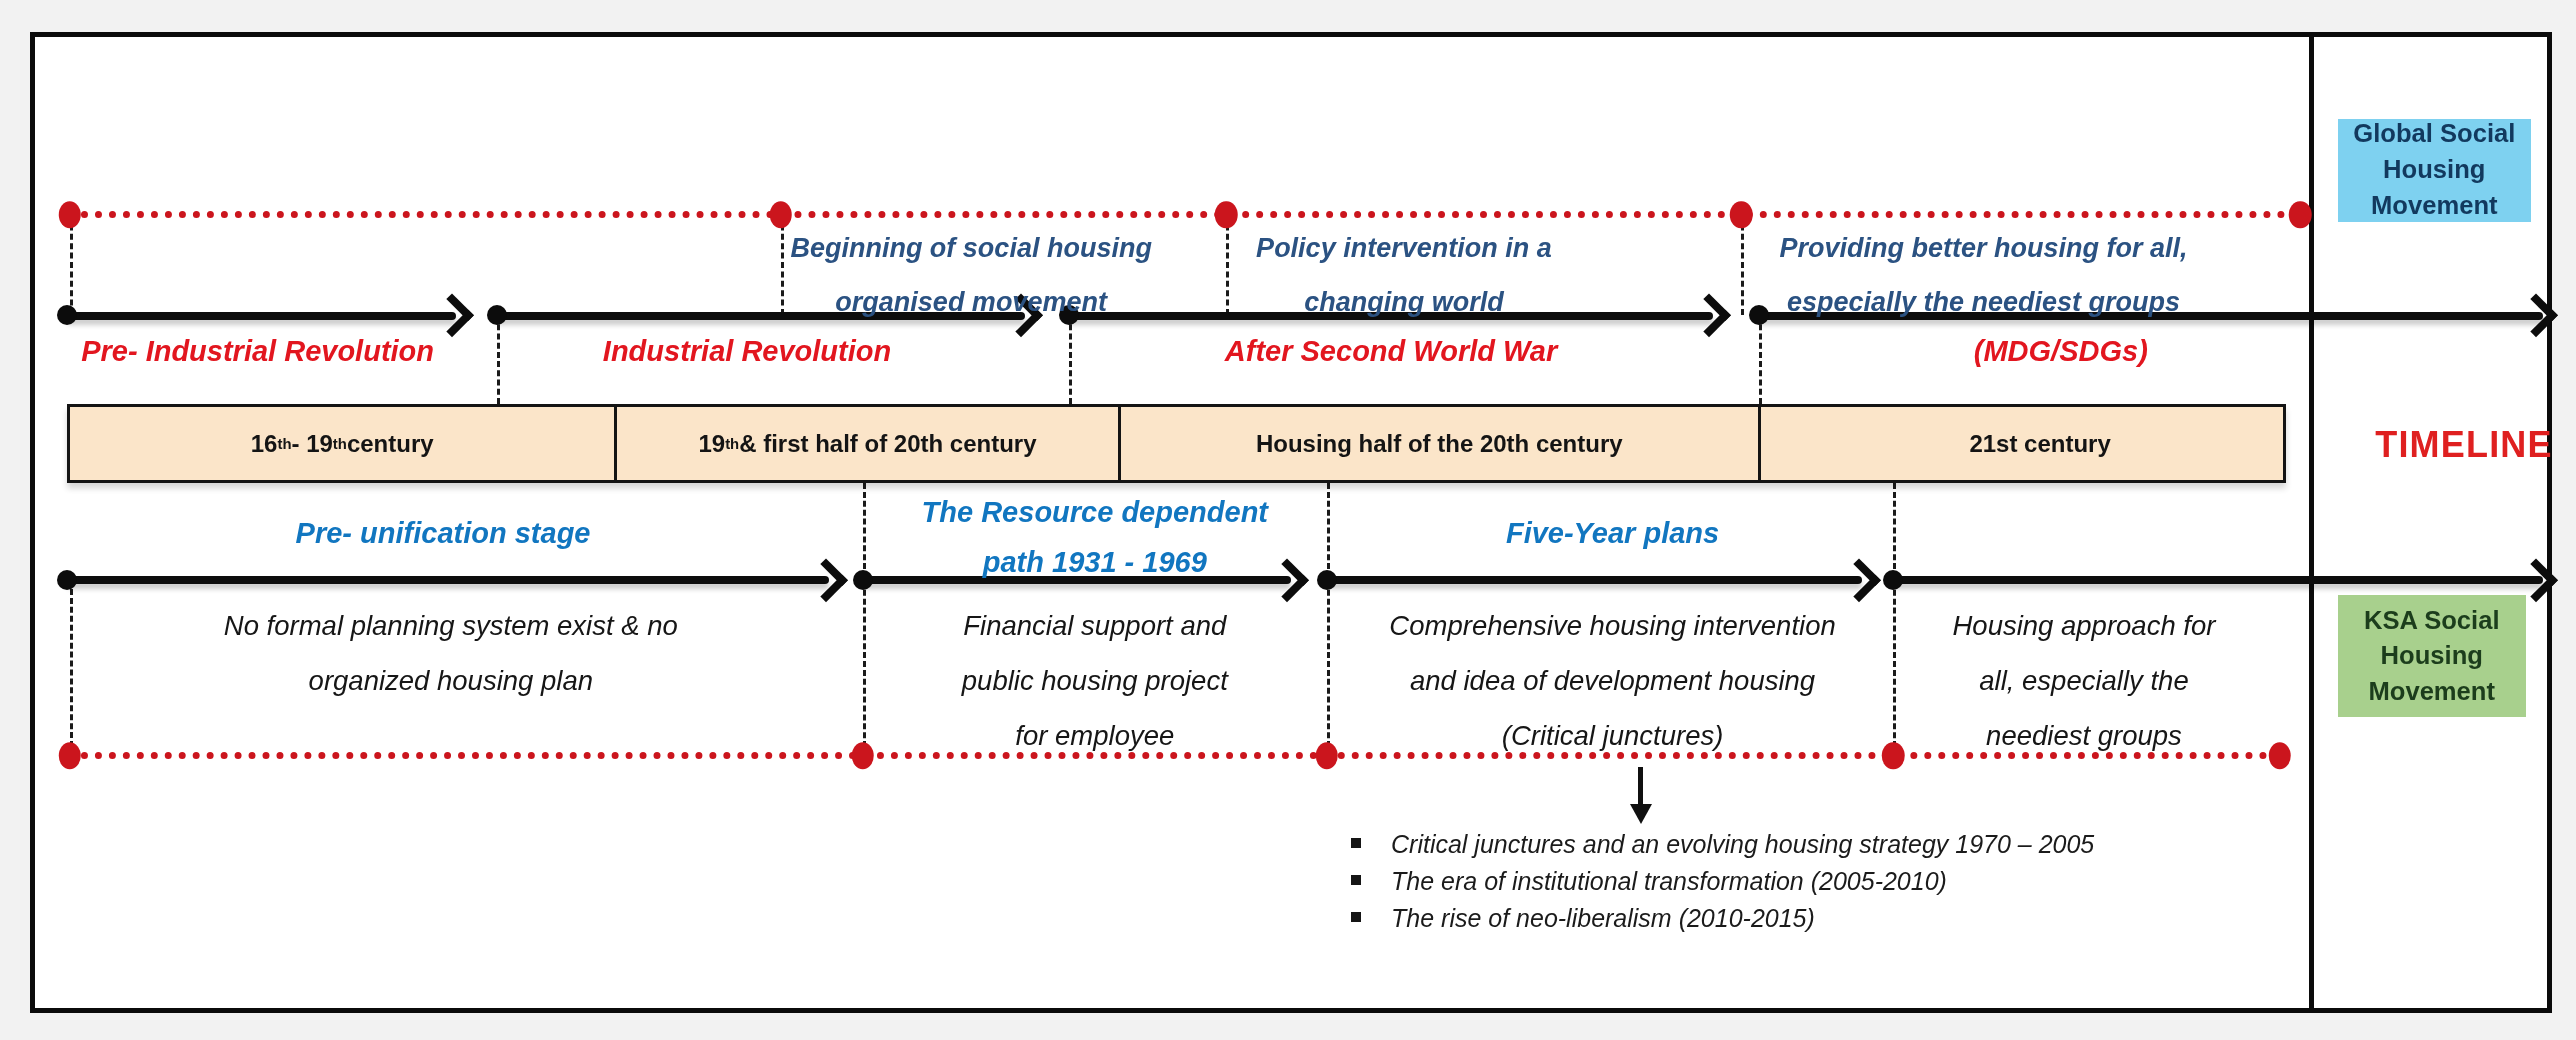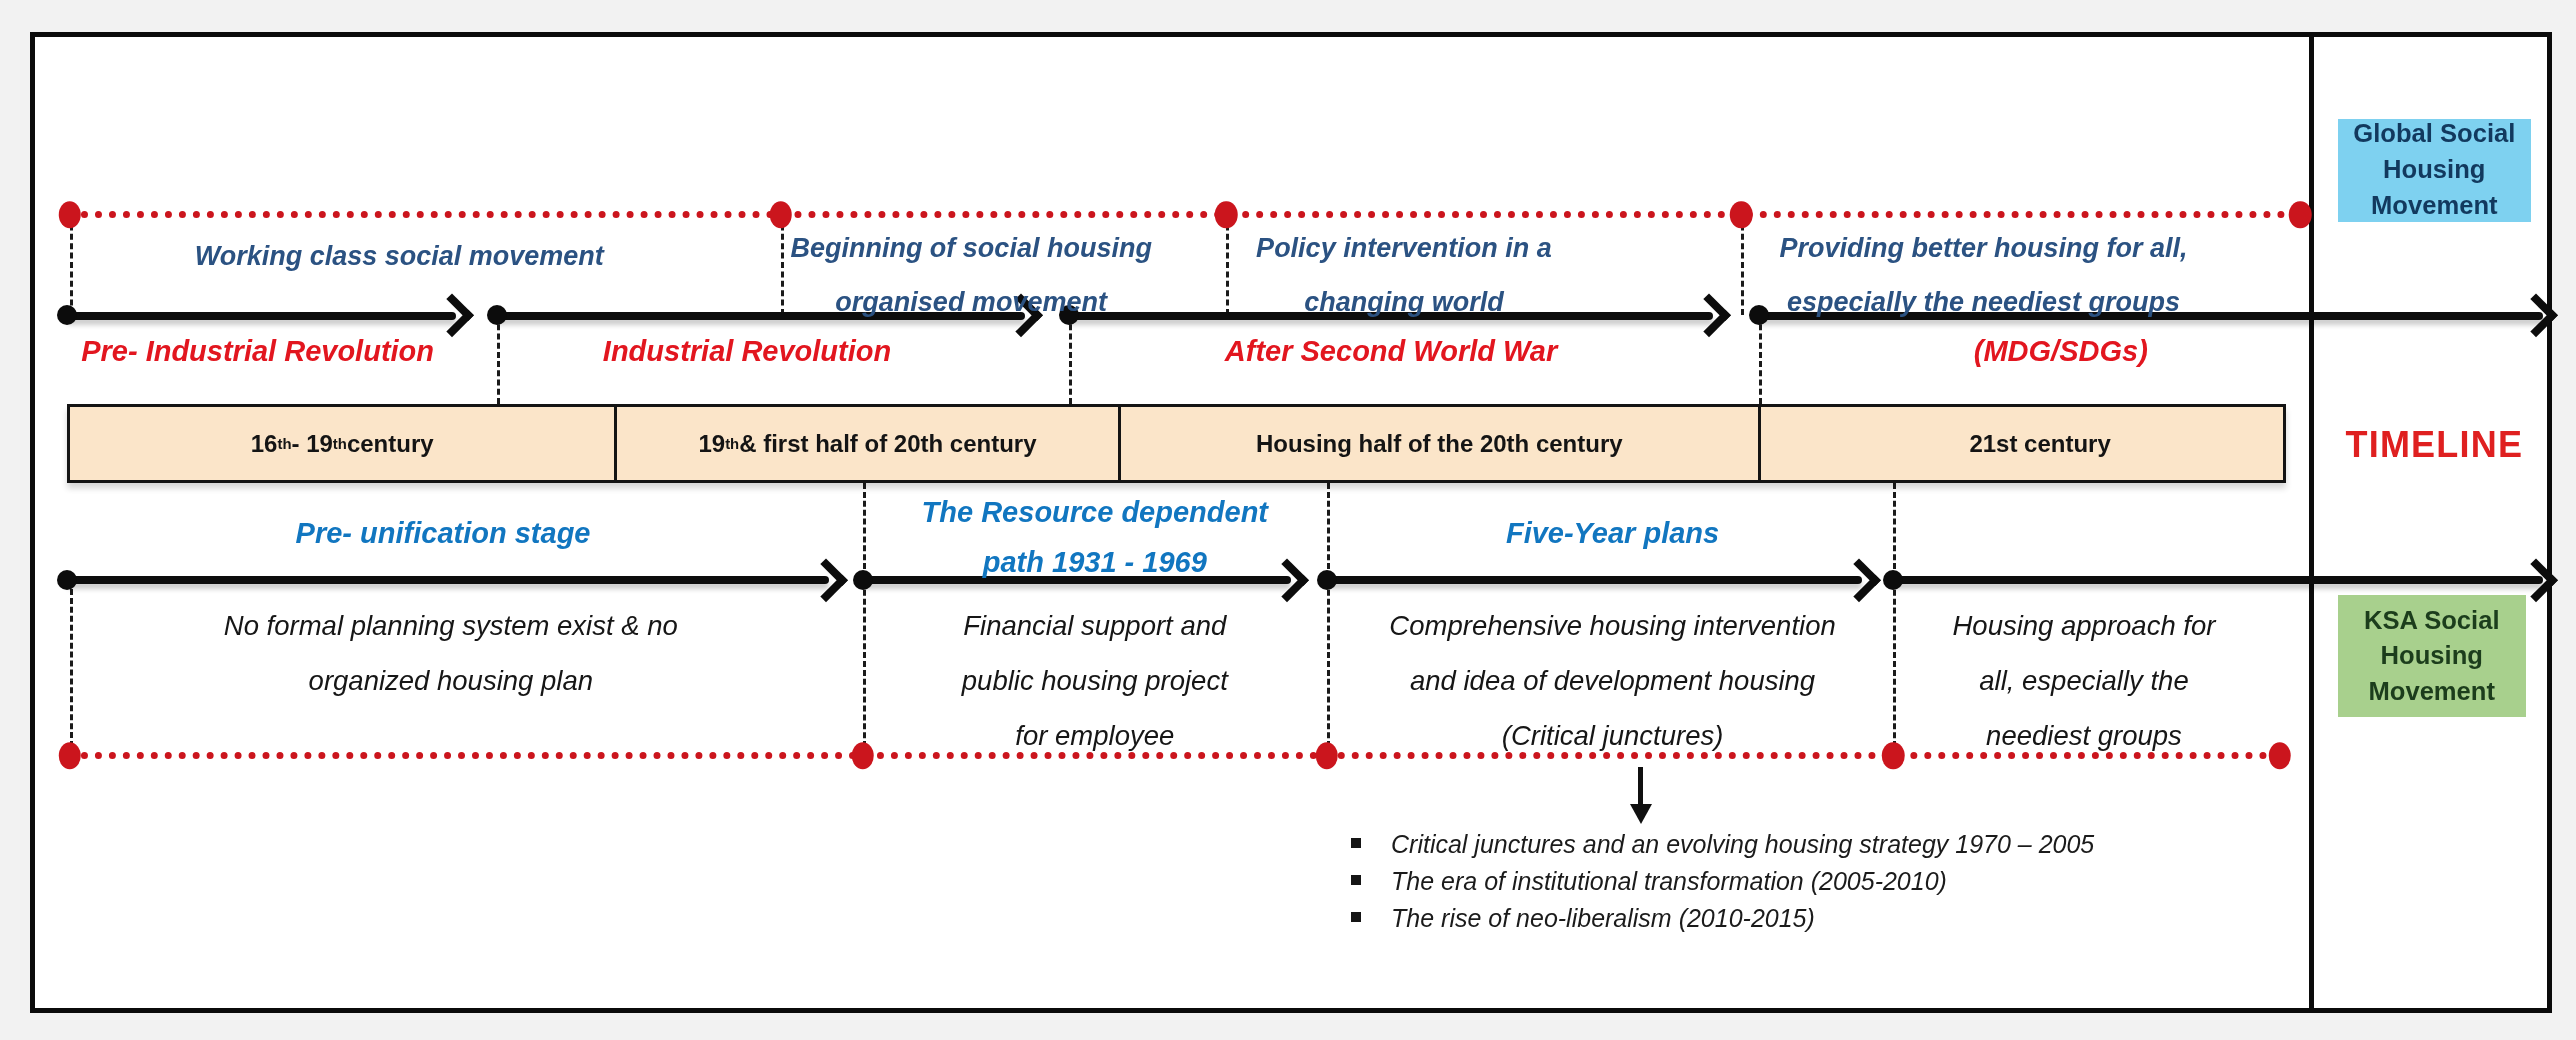--- a/index.html
+++ b/index.html
@@ -38,21 +38,21 @@
        box-shadow:0 5.6px 6.2px rgba(0,0,0,.16);z-index:3;}
   .cell{display:flex;align-items:center;justify-content:center;
         font:700 24px/1 "Liberation Sans",sans-serif;color:#141414;border-right:3.1px solid #141414;}
   .cell:last-child{border-right:none;}
   .cell sup{font-size:62%;vertical-align:super;line-height:0;}
 
   
   .side-box{position:absolute;display:flex;align-items:center;justify-content:center;
         text-align:center;white-space:pre-line;z-index:3;
         font:700 25.6px/1.4 "Liberation Sans",sans-serif;}
-  .timeline-word{position:absolute;left:89.9%;width:9.2%;top:41.0%;text-align:center;
+  .timeline-word{position:absolute;left:89.9%;width:9.2%;top:41.0%;text-align:right;
         font:800 36px/1 "Liberation Sans",sans-serif;letter-spacing:1.2px;
         color:var(--timeline_red,#df2020);z-index:3;}
 
   
   .stem{position:absolute;left:calc(63.7% - 2.5px);top:73.7%;height:3.5%;width:5px;background:#101010;z-index:5;}
   .tri-down{position:absolute;left:calc(63.7% - 11.2px);top:77.2%;width:0;height:0;
         border-left:11.2px solid transparent;border-right:11.2px solid transparent;
         border-top:20px solid #101010;z-index:5;}
   .note{position:absolute;white-space:nowrap;left:54.0%;
         font:italic 500 25px/1 "Liberation Sans",sans-serif;color:#1b1b1b;z-index:7;}
@@ -90,21 +90,20 @@
 
   <div class="mdot" style="left:2.6%;top:30.3%;"></div>
   <div class="mdot" style="left:19.3%;top:30.3%;"></div>
   <div class="mdot" style="left:41.5%;top:30.3%;"></div>
   <div class="mdot" style="left:68.3%;top:30.3%;"></div>
 
   <div class="vdash" style="left:19.3%;top:30.3%;height:8.55%;"></div>
   <div class="vdash" style="left:41.5%;top:30.3%;height:8.55%;"></div>
   <div class="vdash" style="left:68.3%;top:30.3%;height:8.55%;"></div>
 
-  <div class="navy" style="left:15.5%;top:22.0%;">Working class social movement</div>
   <div class="navy" style="left:37.7%;top:21.2%;">Beginning of social housing
 organised movement</div>
   <div class="navy" style="left:54.5%;top:21.2%;">Policy intervention in a
 changing world</div>
   <div class="navy" style="left:77.0%;top:21.2%;">Providing better housing for all,
 especially the neediest groups</div>
 
   <div class="red-label" style="left:10.0%;">Pre- Industrial Revolution</div>
   <div class="red-label" style="left:29.0%;">Industrial Revolution</div>
   <div class="red-label" style="left:54.0%;">After Second World War</div>

